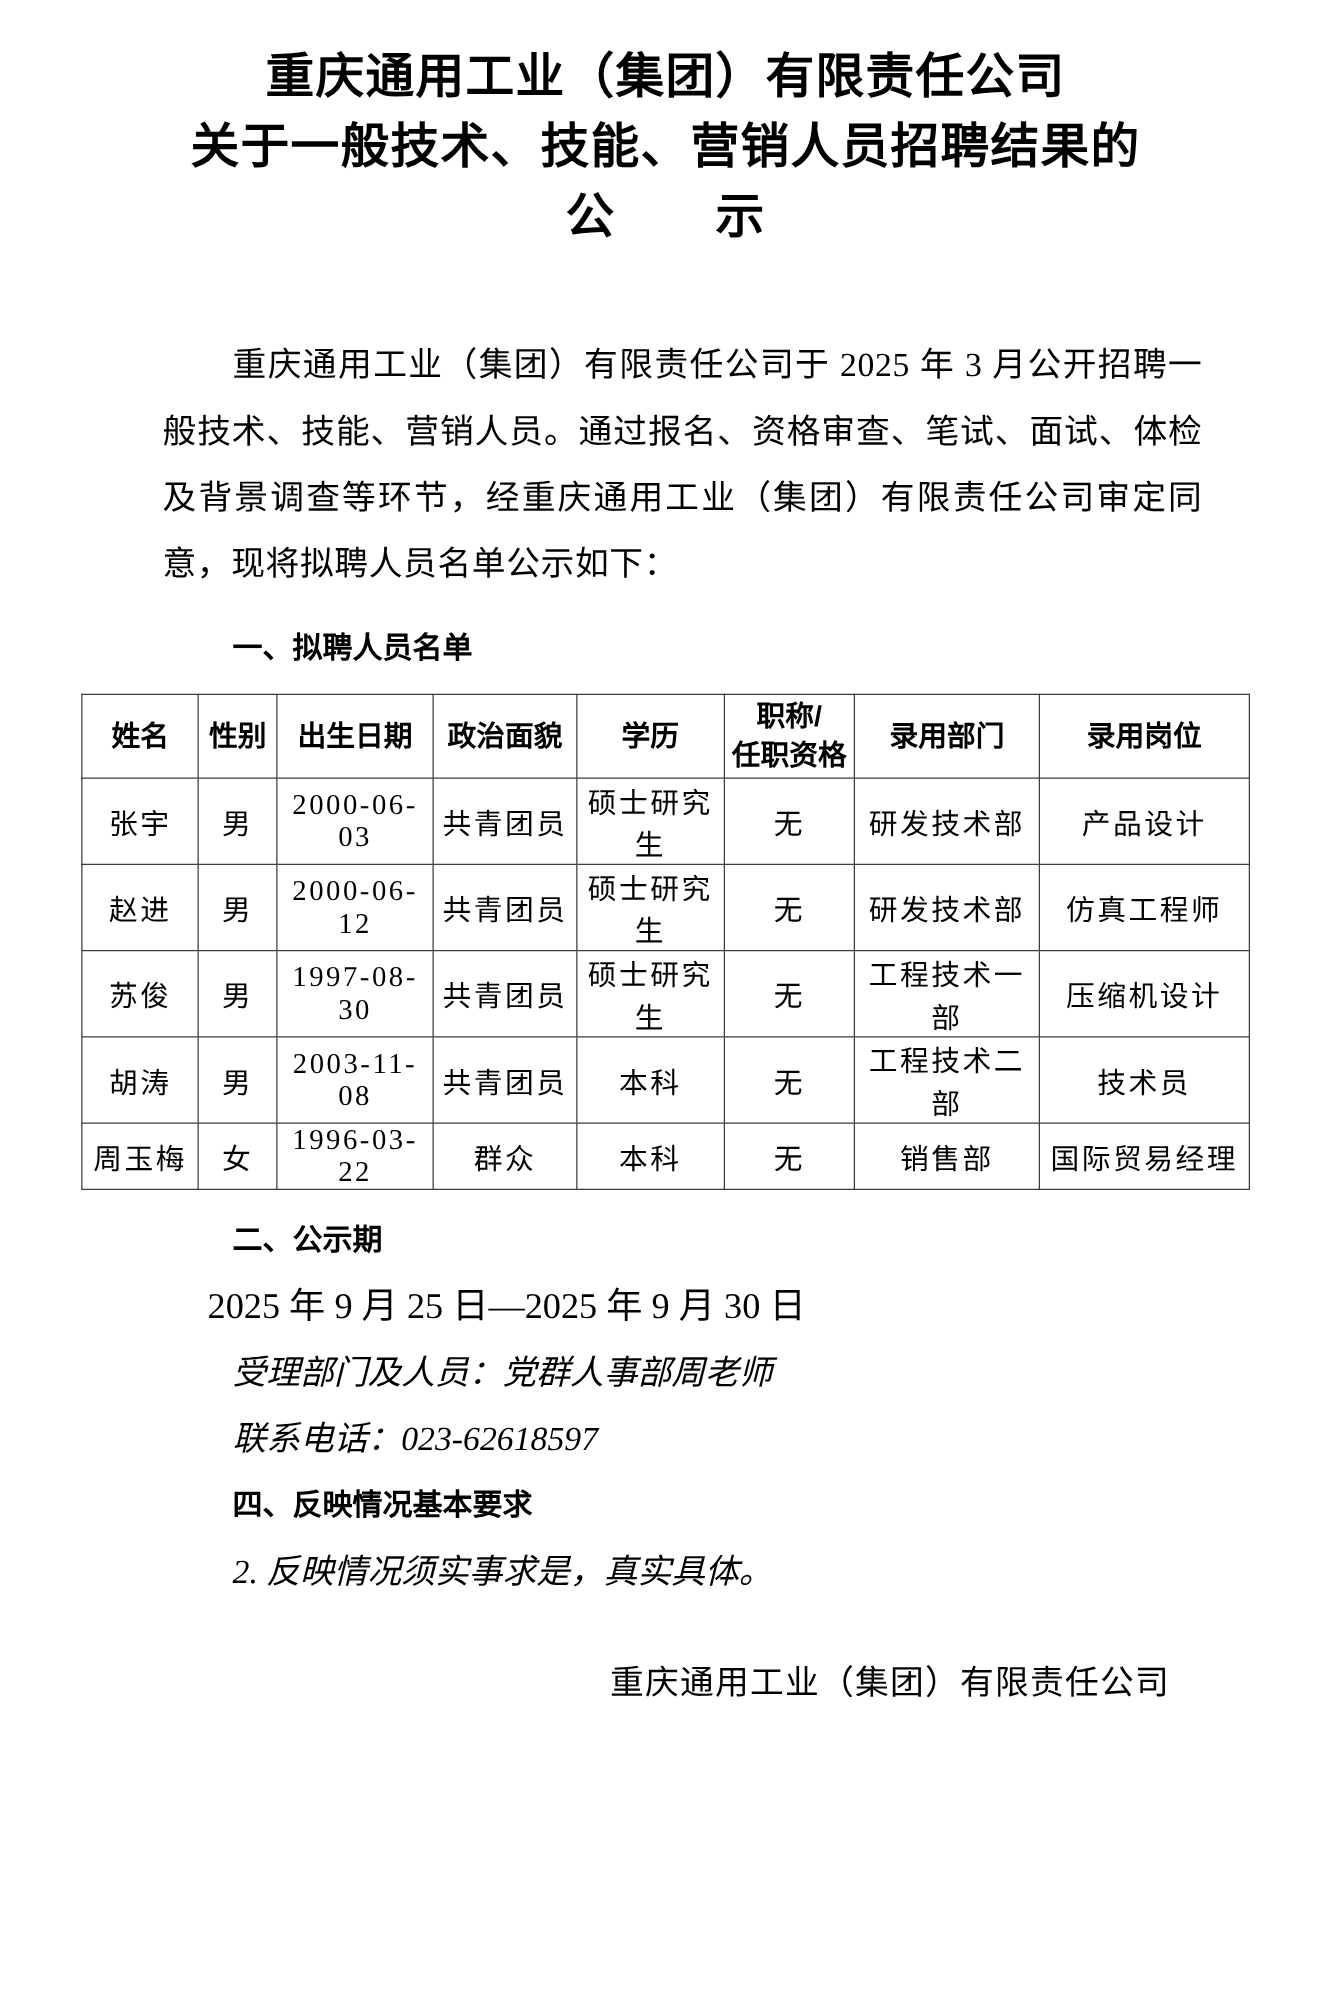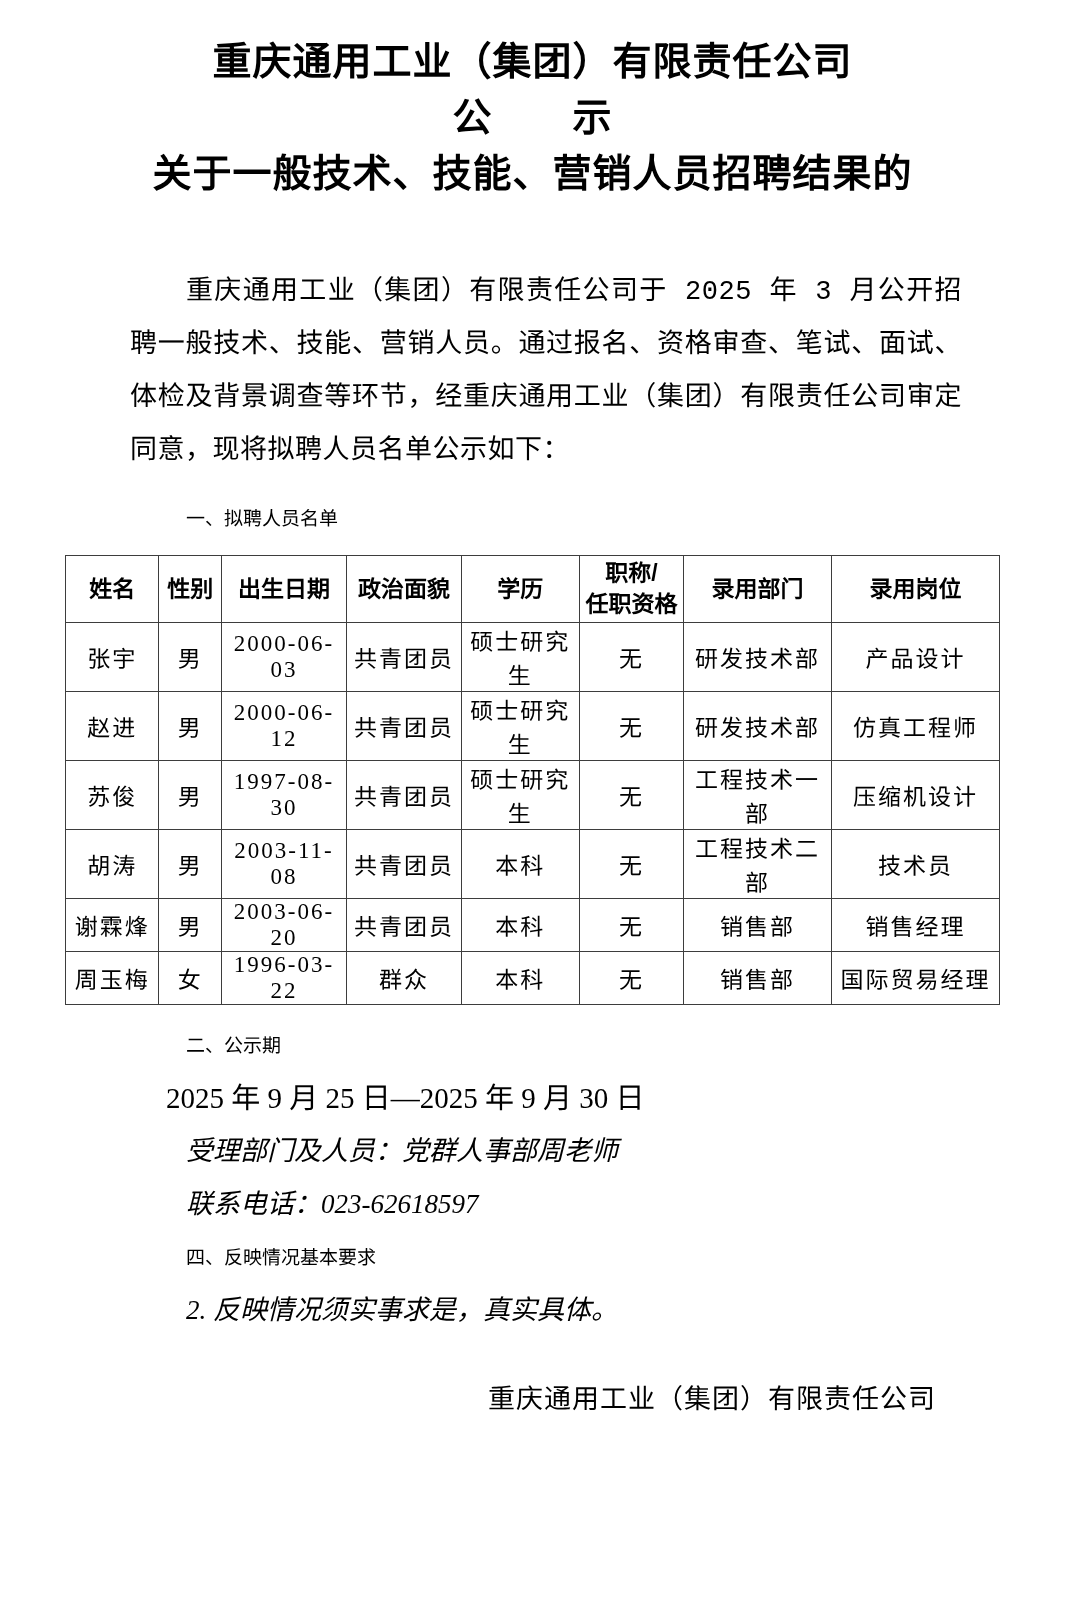--- a/index.html
+++ b/index.html
@@ -27,29 +27,28 @@
   
   .body-text {
     font-size: 27px;
     line-height: 53px;
   }
   .intro {
     margin: 64px 103px 0 130px;
     text-align: justify;
     text-indent: 56px;
     letter-spacing: 0.5px;
-    font-family: Liberation Mono, monospace;
   }
   .section-heading {
     margin-left: 130px;
     margin-right: 103px;
     text-indent: 56px;
     font-family: "Liberation Sans", "DejaVu Sans", sans-serif;
-    font-weight: normal;
-    font-size: 19px;
+    font-weight: bold;
+    font-size: 24px;
     line-height: 53px;
   }
   .plain-line {
     margin-left: 130px;
     margin-right: 103px;
     text-indent: 36px;
     font-size: 29px;
     line-height: 53px;
   }
   .indent-line {
@@ -109,22 +108,22 @@
     letter-spacing: 1px;
   }
 </style>
 </head>
 <body>
 
 <div class="doc">
 
   <div class="title-block">
     <div class="title-line">重庆通用工业（集团）有限责任公司</div>
+    <div class="title-line">关于一般技术、技能、营销人员招聘结果的</div>
     <div class="title-line">公　　示</div>
-    <div class="title-line">关于一般技术、技能、营销人员招聘结果的</div>
   </div>
 
   <p class="body-text intro">重庆通用工业（集团）有限责任公司于 2025 年 3 月公开招聘一般技术、技能、营销人员。通过报名、资格审查、笔试、面试、体检及背景调查等环节，经重庆通用工业（集团）有限责任公司审定同意，现将拟聘人员名单公示如下：</p>
 
   <h2 class="section-heading mt-sm">一、拟聘人员名单</h2>
 
   <table class="roster">
     <colgroup>
       <col class="c-name">
         <col class="c-gender">
@@ -183,30 +182,20 @@
           <td>胡涛</td>
           <td>男</td>
           <td>2003-11-08</td>
           <td>共青团员</td>
           <td>本科</td>
           <td>无</td>
           <td>工程技术二部</td>
           <td>技术员</td>
         </tr>
         <tr>
-          <td>谢霖烽</td>
-          <td>男</td>
-          <td>2003-06-20</td>
-          <td>共青团员</td>
-          <td>本科</td>
-          <td>无</td>
-          <td>销售部</td>
-          <td>销售经理</td>
-        </tr>
-        <tr>
           <td>周玉梅</td>
           <td>女</td>
           <td>1996-03-22</td>
           <td>群众</td>
           <td>本科</td>
           <td>无</td>
           <td>销售部</td>
           <td>国际贸易经理</td>
         </tr>
       </tbody>

